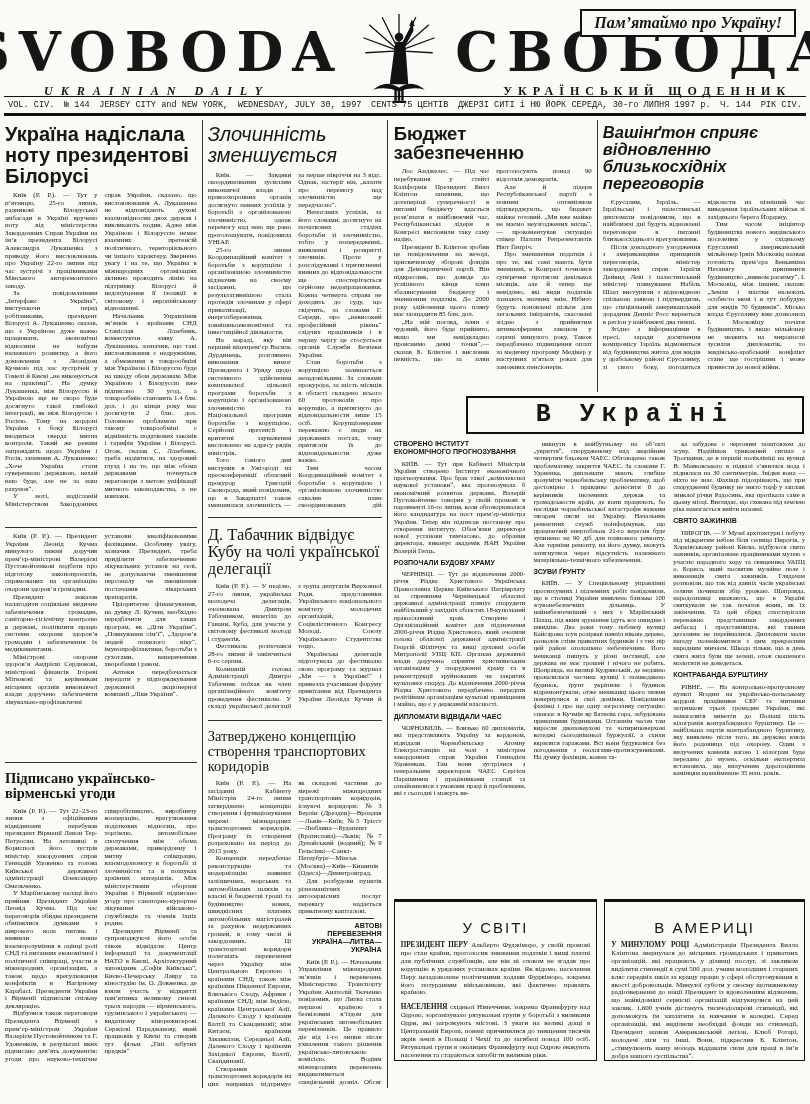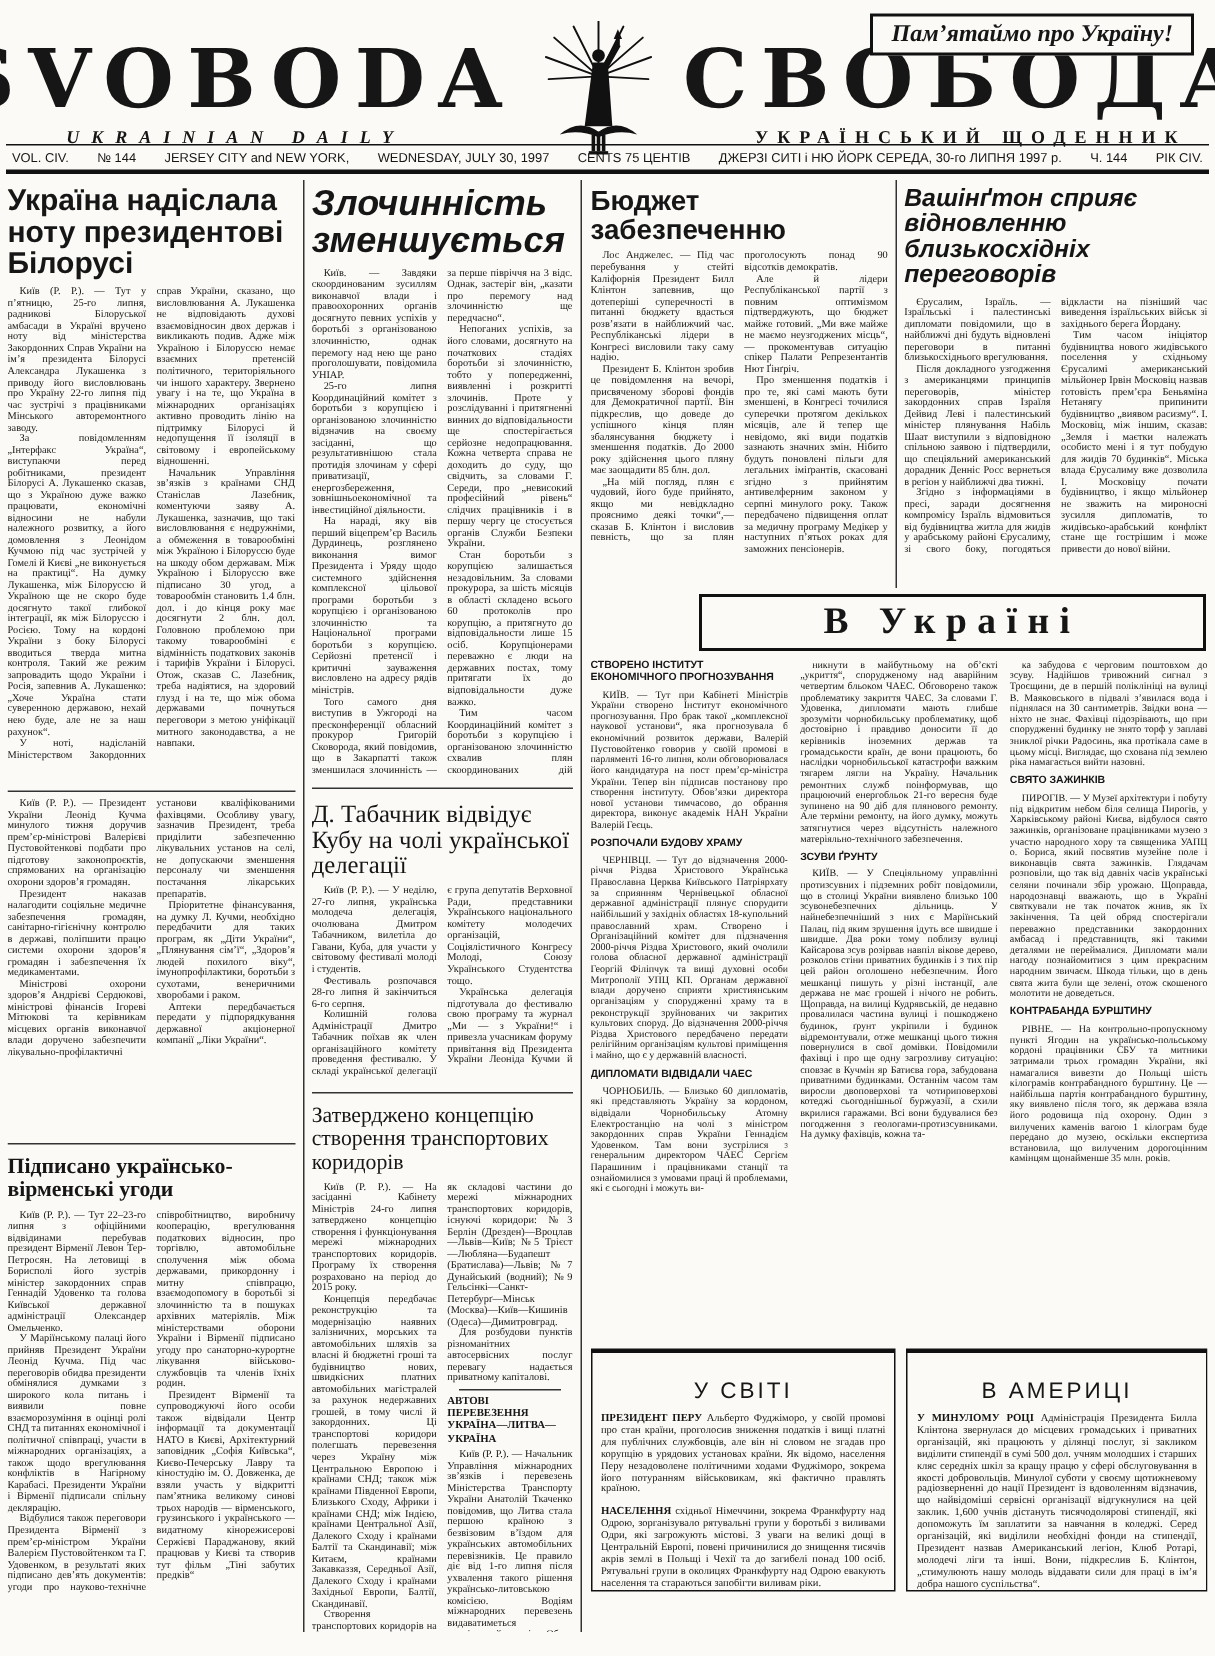--- a/index.html
+++ b/index.html
@@ -11,33 +11,33 @@
   .slogan-box { position:absolute; top:9px; right:14px; border:2px solid #111; padding:3px 12px;
                 font-family:"Liberation Serif", serif; font-style:italic; font-weight:bold; font-size:16px; background:#fbfaf6; }
   .masthead { display:flex; justify-content:center; align-items:flex-start; gap:10px; padding-top:28px; height:80px; }
   .mast-block { text-align:center; }
   .mast-title { font-family:"DejaVu Serif","Liberation Serif",serif; font-weight:bold; font-size:54px; line-height:0.92; letter-spacing:9px; white-space:nowrap; }
   .mast-sub { font-size:12px; font-weight:bold; letter-spacing:6px; margin-top:6px; white-space:nowrap; }
   .mast-sub.it { font-style:italic; letter-spacing:8px; }
   .emblem { width:92px; height:96px; margin-top:-14px; flex:0 0 auto; }
   .dateline { display:flex; justify-content:space-between; align-items:center; margin:16px 4px 0;
               border-top:1px solid #111; border-bottom:3px solid #111; padding:3px 4px;
-              font-family:Liberation Sans, sans-serif; font-size:8.6px; white-space:nowrap; }
+              font-family:Liberation Mono, monospace; font-size:8.6px; white-space:nowrap; }
 
   
   .main { display:flex; padding:4px 5px 0; height:972px; overflow:hidden; }
   .col1 { width:199px; padding-right:5px; border-right:1px solid #333; overflow:hidden; }
   .col2 { width:186px; padding:0 5px; border-right:1px solid #333; overflow:hidden; }
   .colR { width:420px; padding-left:6px; overflow:hidden; }
 
   .article { overflow:hidden; }
   .rule { border-top:1px solid #333; margin:4px 0; }
   .hl { text-align:left; line-height:1.04; margin:4px 0 5px; }
   .hl-sans-b   { font-family:"Liberation Sans",sans-serif; font-weight:bold; font-size:20px; }
-  .hl-sans-bi  { font-family:"Liberation Sans",sans-serif; font-weight:bold; font-style:italic; font-size:24px; }
+  .hl-sans-bi  { font-family:"Liberation Sans",sans-serif; font-weight:normal; font-style:italic; font-size:20px; }
   .hl-sans-b19 { font-family:"Liberation Sans",sans-serif; font-weight:bold; font-size:18.5px; }
   .hl-sans-bi17{ font-family:"Liberation Sans",sans-serif; font-weight:bold; font-style:italic; font-size:16.5px; }
   .hl-serif18  { font-weight:normal; font-size:17.5px; }
   .hl-serif17  { font-weight:normal; font-size:16.5px; }
   .hl-serif15b { font-weight:bold; font-size:14.5px; }
   .hl-serif15  { font-weight:normal; font-size:14.5px; }
 
   .body { column-count:2; column-gap:7px; text-align:justify; font-size:6.9px; line-height:1.09; overflow:hidden; }
   .p { text-indent:8px; margin:0; }
   .p.cont { text-indent:0; }
@@ -46,32 +46,32 @@
   .uhody-body{ height:264px; }
   .zloch-body{ height:342px; }
   .tab-body  { height:134px; }
   .budget-body{ height:246px; }
   .wash-body { height:228px; }
 
   
   .split2 { display:flex; gap:7px; height:362px; overflow:hidden; }
   .subcol { flex:1; text-align:justify; font-size:6.9px; line-height:1.09; overflow:hidden; }
   .subrule { border-top:1px solid #333; margin:3px 8px; }
-  .subhead { font-family:Liberation Serif, serif; font-weight:bold; font-size:7.2px; text-align:left; margin:2px 0 3px; line-height:1.15; }
+  .subhead { font-family:Liberation Sans, sans-serif; font-weight:bold; font-size:7.2px; text-align:right; margin:2px 0 3px; line-height:1.15; }
   .subcol .first-cont p:first-child { text-indent:0; }
 
   
   .topR { display:flex; height:272px; overflow:hidden; }
   .budget { width:205px; padding-right:5px; border-right:1px solid #333; }
   .wash { width:208px; padding-left:5px; }
 
   
   .vukraini { margin-top:4px; }
   .vu-headerbox { width:338px; margin-left:72px; border:2px solid #111; text-align:center; padding:4px 0 5px; }
-  .vu-title { font-family:Liberation Serif, serif; font-weight:bold; font-size:25px; letter-spacing:7px; line-height:1; }
+  .vu-title { font-family:Liberation Mono, monospace; font-weight:bold; font-size:25px; letter-spacing:7px; line-height:1; }
   .vu-sub { font-size:10.5px; letter-spacing:3px; margin-top:3px; }
   .vu-content { display:flex; gap:8px; margin-top:6px; height:452px; overflow:hidden; }
   .vcol { flex:1; text-align:justify; font-size:6.7px; line-height:1.08; overflow:hidden; }
   .vhead { font-family:"Liberation Sans",sans-serif; font-weight:bold; font-size:7px; line-height:1.2; margin:5px 0 3px; text-align:left; }
   .vcol .p { text-indent:8px; }
 
   
   .botR { display:flex; gap:7px; margin-top:7px; height:162px; }
   .newsbox { border:1px solid #111; border-top:3px solid #111; overflow:hidden; background:#fbfaf6; }
   .usviti { width:208px; }

